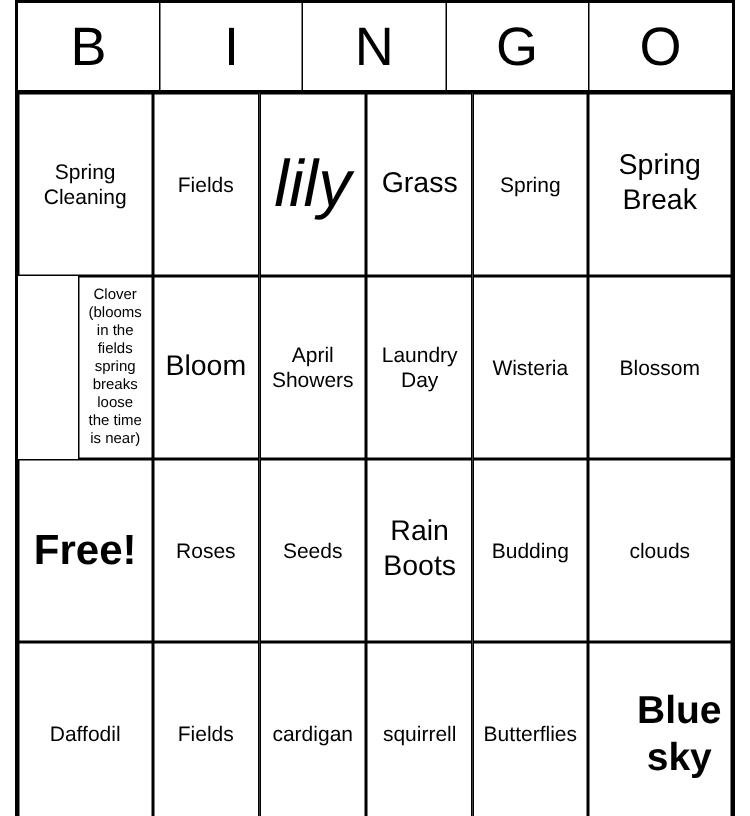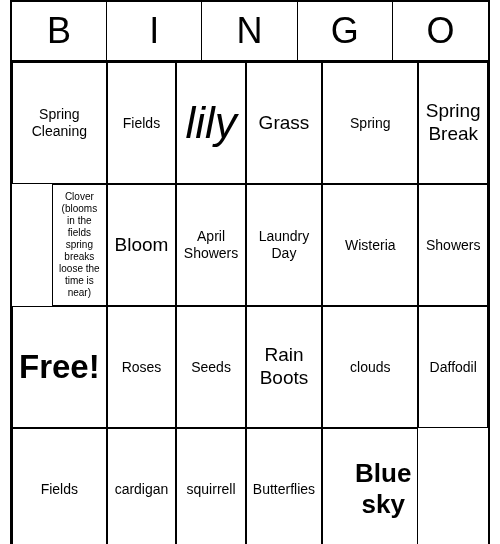--- a/index.html
+++ b/index.html
@@ -52,21 +52,21 @@
     }
     .bingo-cell.xlarge {
       font-size: 44px;
       font-style: italic;
     }
     .bingo-cell.small {
       font-size: 10px;
       margin-left: 40px;
     }
     .bingo-cell.free {
-      font-size: 33px;
+      font-size: 28px;
       font-weight: bold;
       text-align: right;
     }
     .bingo-cell.blue-sky {
       font-size: 26px;
       font-weight: bold;
       padding-left: 32px;
     }
   </style>
 </head>
@@ -85,25 +85,26 @@
       <div class="bingo-cell">Fields</div>
       <div class="bingo-cell xlarge">lily</div>
       <div class="bingo-cell large">Grass</div>
       <div class="bingo-cell">Spring</div>
       <div class="bingo-cell large">Spring Break</div>
       <div class="bingo-cell small">Clover (blooms in the fields spring breaks loose the time is near)</div>
       <div class="bingo-cell large">Bloom</div>
       <div class="bingo-cell">April Showers</div>
       <div class="bingo-cell">Laundry Day</div>
       <div class="bingo-cell">Wisteria</div>
-      <div class="bingo-cell">Showers</div>
+      <div class="bingo-cell">Blossom</div>
       <div class="bingo-cell free">Free!</div>
       <div class="bingo-cell">Roses</div>
       <div class="bingo-cell">Seeds</div>
       <div class="bingo-cell large">Rain Boots</div>
+      <div class="bingo-cell">Budding</div>
       <div class="bingo-cell">clouds</div>
       <div class="bingo-cell">Daffodil</div>
       <div class="bingo-cell">Fields</div>
       <div class="bingo-cell">cardigan</div>
       <div class="bingo-cell">squirrell</div>
       <div class="bingo-cell">Butterflies</div>
       <div class="bingo-cell blue-sky">Blue sky</div>
     </div>
 </div>
 

